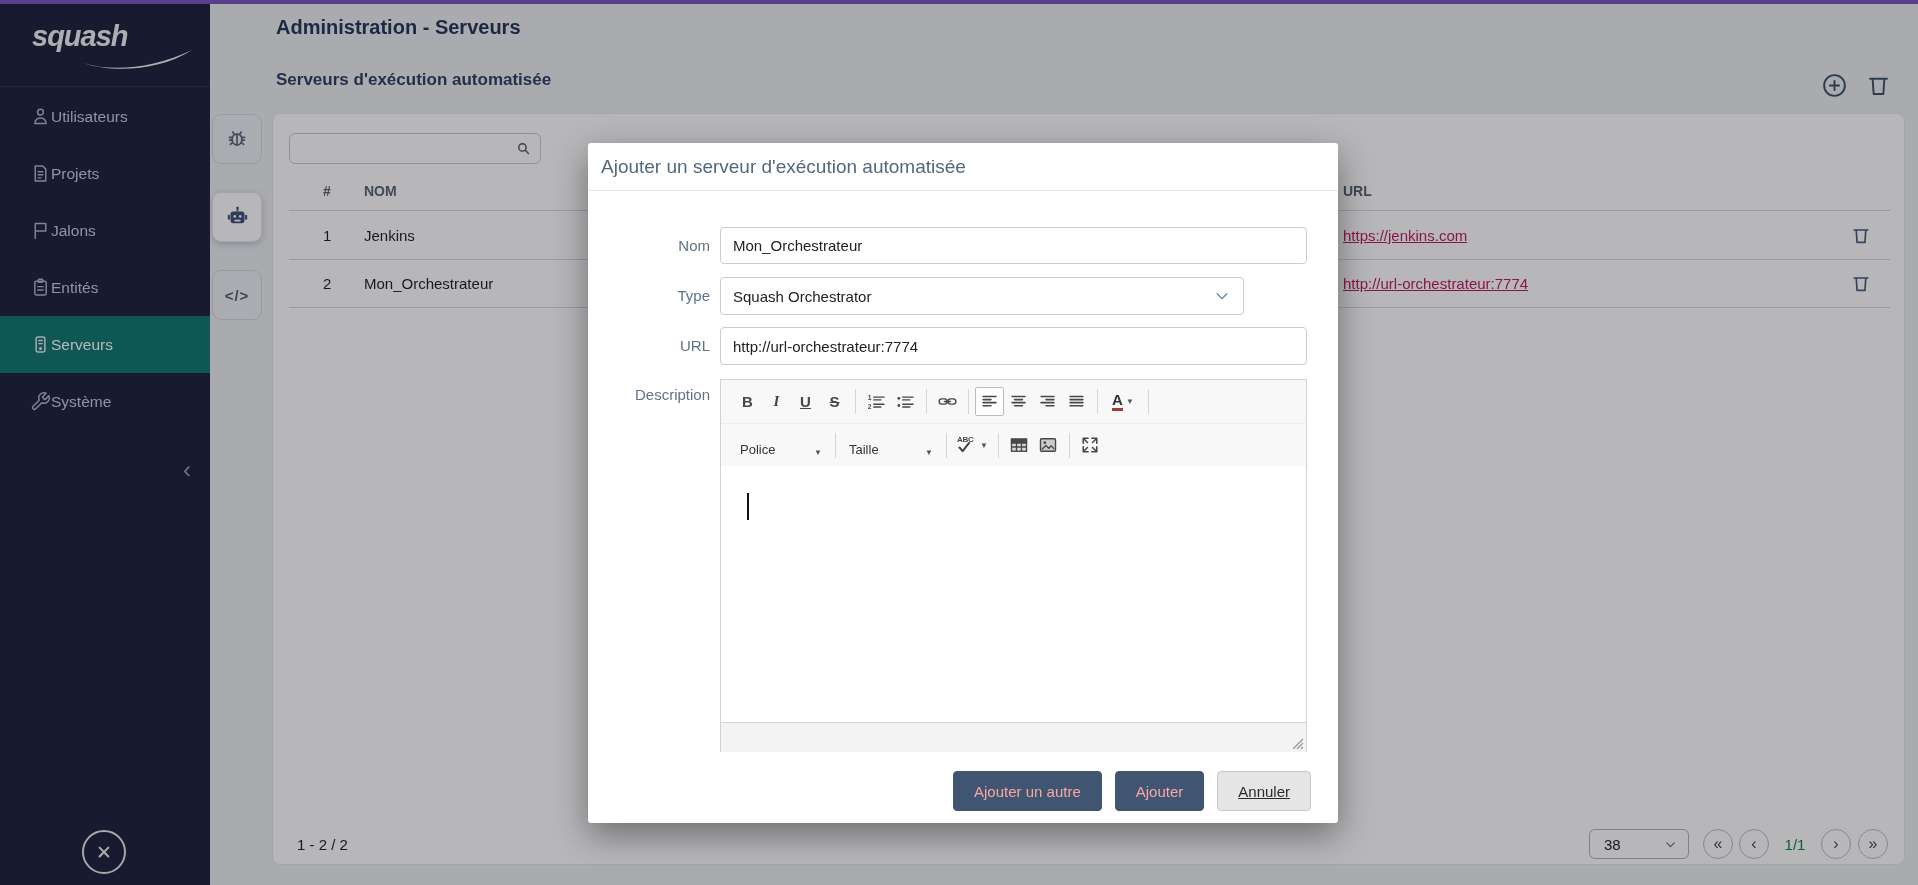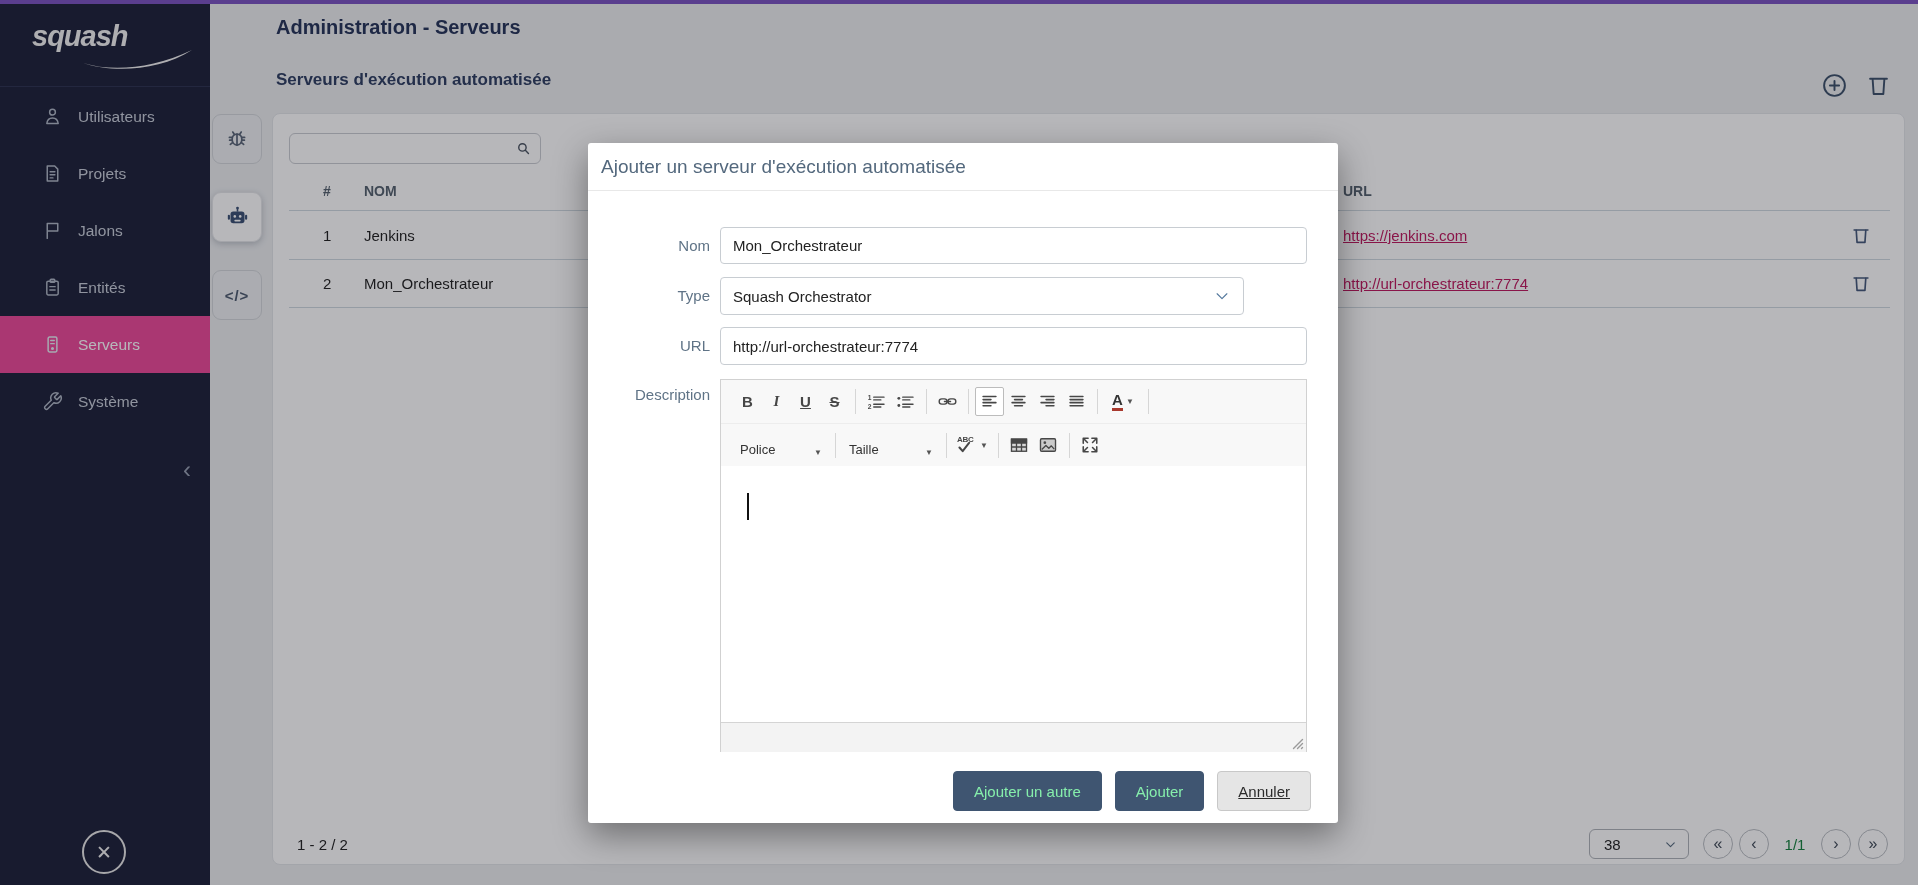--- a/index.html
+++ b/index.html
@@ -13,23 +13,23 @@
   
   .topbar { position:absolute; left:0; top:0; width:1918px; height:4px; background:#7a52c0; z-index:30; }
 
   
   .sidebar { position:absolute; left:0; top:0; width:210px; height:885px; background:#1c2038; z-index:10; }
   .logo { position:absolute; left:0; top:8px; width:210px; height:66px; cursor:pointer; }
   .logo-text { position:absolute; left:32px; top:12px; font-size:29px; font-style:italic; font-weight:800; color:#f2f2f2; letter-spacing:-1px; }
   .swoosh { position:absolute; left:82px; top:41px; }
   .side-sep { position:absolute; left:0; top:86px; width:210px; height:1px; background:#2b3150; }
   .nav { position:absolute; left:0; top:88px; width:210px; }
-  .nav-item { display:flex; align-items:center; height:57px; padding-left:42px; gap:15px; cursor:pointer; color:#aeb6c4; }
+  .nav-item { display:flex; align-items:center; height:57px; padding-left:30px; cursor:pointer; color:#aeb6c4; }
   .nav-item .lbl { font-size:15.5px; color:#c7cdd8; }
-  .nav-item.selected { background:#ec4899; color:#e8ecf2; }
+  .nav-item.selected { background:#0f766e; color:#e8ecf2; }
   .nav-item.selected .lbl { color:#ffffff; }
   .collapse { position:absolute; left:183px; top:458px; font-size:24px; color:#97a0b2; cursor:pointer; line-height:1; }
   .closebtn { position:absolute; left:82px; top:830px; width:44px; height:44px; border-radius:50%;
     border:2.5px solid #e9e9e9; background:transparent; color:#f2f2f2; font-size:19px; line-height:1;
     display:flex; align-items:center; justify-content:center; cursor:pointer; font-family:inherit; }
 
   
   .h1 { position:absolute; left:276px; top:16px; font-size:20px; font-weight:700; color:#253358; }
   .h2 { position:absolute; left:276px; top:70px; font-size:17px; font-weight:700; color:#2d3d60; }
   .head-actions { position:absolute; left:1820px; top:70px; display:flex; gap:16px; align-items:center; }
@@ -125,21 +125,21 @@
     display:flex; align-items:center; justify-content:center; cursor:pointer; padding:0; }
   .tb-collapse span { font-size:7px; color:#333; line-height:1; }
   .ed-body { position:relative; height:256px; background:#fff; cursor:text; }
   .ed-caret { position:absolute; left:26px; top:27px; width:1.5px; height:27px; background:#111; }
   .ed-foot { position:relative; height:30px; background:#f3f3f3; border-top:1px solid #d4d4d4; }
   .ed-grip { position:absolute; right:2px; bottom:2px; color:#9a9a9a; cursor:nwse-resize; }
 
   
   .m-actions { position:absolute; right:27px; top:628px; display:flex; gap:13px; }
   .btn { height:40px; border-radius:4px; font-size:15px; font-family:inherit; cursor:pointer; padding:0 20px; }
-  .btn-primary { background:#3f5571; border:1px solid #3f5571; color:#86efac; }
+  .btn-primary { background:#3f5571; border:1px solid #3f5571; color:#fca5a5; }
   .btn-plain { background:#e5e5e5; border:1px solid #c8c8c8; color:#2b2b2b;text-decoration:underline; }
 </style>
 </head>
 <body>
 
 <div class="screen">
 
   <div class="topbar"></div>
 
   <aside class="sidebar">

